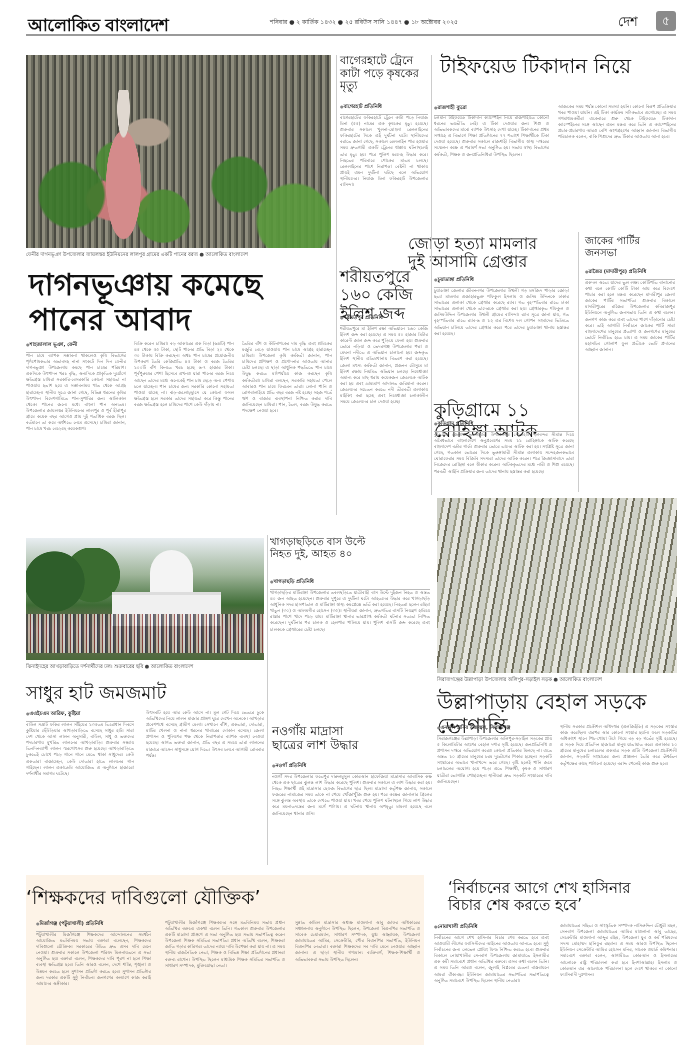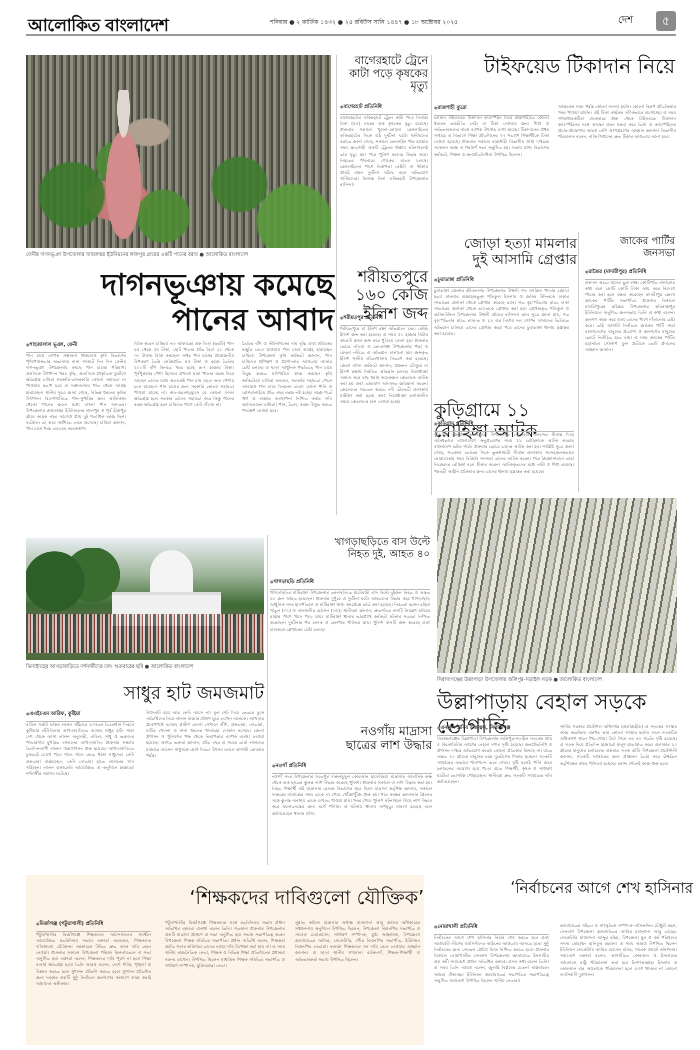--- a/index.html
+++ b/index.html
@@ -1,26 +1,26 @@
 <!DOCTYPE html>
 <html><head>
 <meta charset="utf-8">
 <style>
 *{box-sizing:border-box;margin:0;padding:0}
 html,body{width:700px;height:1050px;background:#fff;overflow:hidden}
 body{position:relative;font-family:"DejaVu Sans",sans-serif;color:#222}
 .abs{position:absolute}
 .masthead-logo{left:28px;top:12px;font-size:17px;font-weight:bold;font-family:"DejaVu Serif",serif;color:#111;letter-spacing:-0.5px}
 .dateline{left:270px;top:17px;font-size:6px;color:#333}
-.section-name{left:618px;top:12px;font-size:10px;color:#111;font-family:"DejaVu Serif",serif}
+.section-name{left:618px;top:12px;font-size:13px;color:#111;font-family:"DejaVu Serif",serif}
 .page-num{left:656px;top:11px;width:20px;height:20px;background:#8a8a8a;color:#fff;border-radius:3px;font-size:12px;text-align:center;line-height:20px}
 .rule{left:26px;top:34px;width:650px;height:2px;background:#9a9a9a}
 .photo{overflow:hidden}
 .caption{font-size:5px;color:#444;white-space:nowrap;overflow:hidden}
-.hl{font-family:"DejaVu Sans",sans-serif;color:#111;text-align:right;line-height:1.15}
+.hl{font-family:"DejaVu Sans",sans-serif;color:#111;text-align:left;line-height:1.15}
 .byline{font-size:5px;color:#222;font-weight:bold;border-bottom:1px solid #bbb;padding-bottom:3px}
 .byline::before{content:"\25CF ";color:#888;font-size:4px}
 .body-text{font-size:4.4px;line-height:6.1px;color:#555;text-align:justify;overflow:hidden}
 .col-rule{width:1px;background:#ccc}
 .cream{background:#fdf3e7}
 
 .ph-betel{background:
  radial-gradient(ellipse at 40% 40%, #b0a090 0 8%, transparent 9%),
  radial-gradient(ellipse at 30% 75%, #c77a7a 0 10%, transparent 11%),
  repeating-linear-gradient(90deg,#4a4a42 0 2px,#8f8d7d 2px 5px,#6b6b5e 5px 7px),
@@ -76,21 +76,21 @@
 <div class="abs byline" style="left:340px;top:314px;width:88px">শরীয়তপুর প্রতিনিধি</div>
 <div class="abs body-text" style="left:340px;top:326px;width:88px;height:190px">শরীয়তপুরে মা ইলিশ রক্ষা অভিযানে ১৬০ কেজি ইলিশ জব্দ করা হয়েছে। এ সময় ৫০ হাজার মিটার কারেন্ট জাল জব্দ করে পুড়িয়ে ফেলা হয়। শুক্রবার ভোরে নড়িয়া ও ভেদরগঞ্জ উপজেলার পদ্মা ও মেঘনা নদীতে এ অভিযান চালানো হয়। জব্দকৃত ইলিশ স্থানীয় এতিমখানায় বিতরণ করা হয়েছে। জেলা মৎস্য কর্মকর্তা জানান, প্রজনন মৌসুমে মা ইলিশ রক্ষায় নিয়মিত অভিযান চলছে। নিষেধাজ্ঞা অমান্য করে মাছ ধরায় কয়েকজন জেলেকে আটক করা হয় এবং ভ্রাম্যমাণ আদালত জরিমানা করেন। জেলেদের সচেতন করতে নদী তীরবর্তী এলাকায় মাইকিং করা হচ্ছে এবং নিষেধাজ্ঞা চলাকালীন সময়ে জেলেদের চাল দেওয়া হচ্ছে।</div>
 
 <div class="abs hl" style="left:440px;top:55px;width:235px;font-size:20px">
   <div>টাইফয়েড টিকাদান নিয়ে</div>
 </div>
 <div class="abs byline" style="left:434px;top:104px;width:115px">রাজশাহী ব্যুরো</div>
 <div class="abs body-text" style="left:434px;top:115px;width:115px;height:110px">চলমান টাইফয়েড টিকাদান ক্যাম্পেইন নিয়ে রাজশাহীতে কোনো ধরনের ভয়ভীতি নেই। এ টিকা দেওয়ার জন্য শিশু ও অভিভাবকদের মাঝে ব্যাপক উৎসাহ দেখা যাচ্ছে। টিকাদানের প্রথম সপ্তাহে এ বিভাগে শিক্ষা প্রতিষ্ঠানের ৭৭ শতাংশ শিক্ষার্থীকে টিকা দেওয়া হয়েছে। শুক্রবার সকালে রাজশাহী বিভাগীয় স্বাস্থ্য দপ্তরের সম্মেলন কক্ষে এ পরামর্শ সভা অনুষ্ঠিত হয়। সভায় স্বাস্থ্য বিভাগের কর্মকর্তা, শিক্ষক ও জনপ্রতিনিধিরা উপস্থিত ছিলেন।</div>
 <div class="abs body-text" style="left:558px;top:104px;width:118px;height:121px">আজকের সময় পর্যন্ত কোনো সমস্যা হয়নি। কোনো বিরূপ প্রতিক্রিয়ার খবর পাওয়া যায়নি। এই টিকা কার্যক্রম সঠিকভাবে এগোচ্ছে। এ সময় গণমাধ্যমকর্মীরা একেবারে শুরু থেকে টাইফয়েড টিকাদান ক্যাম্পেইনের সঙ্গে আছেন এমন মন্তব্য করে তিনি এ ক্যাম্পেইনের প্রচার-প্রচারণায় আরও বেশি অংশগ্রহণের আহ্বান জানান। বিভাগীয় পরিচালক বলেন, বাকি শিশুদের দ্রুত টিকার আওতায় আনা হবে।</div>
 
-<div class="abs hl" style="left:442px;top:235px;width:135px;font-size:14px">
+<div class="abs hl" style="left:408px;top:235px;width:135px;font-size:16px">
   <div>জোড়া হত্যা মামলার</div>
   <div>দুই আসামি গ্রেপ্তার</div>
 </div>
 <div class="abs byline" style="left:434px;top:276px;width:135px">চুয়াডাঙ্গা প্রতিনিধি</div>
 <div class="abs body-text" style="left:434px;top:288px;width:135px;height:105px">চুয়াডাঙ্গা জেলার জীবননগর উপজেলার উথলী গড় মসজিদ পাড়ার জোড়া হত্যা মামলার এজাহারভুক্ত শফিকুল ইসলাম ও জসিম উদ্দিনকে ঢাকার সাভারের এলাকা থেকে গ্রেপ্তার করেছে র‍্যাব। গত বৃহস্পতিবার রাতে ঢাকা সাভারের এলাকা থেকে তাদেরকে গ্রেপ্তার করা হয়। গ্রেপ্তারকৃত শফিকুল ও জসিমউদ্দিন উপজেলার উথলী গ্রামের বাসিন্দা। র‍্যাব সূত্রে জানা যায়, গত বৃহস্পতিবার রাতে র‍্যাব-৬ ও ১২ এর বিশেষ দল গোপন সংবাদের ভিত্তিতে অভিযান চালিয়ে তাদের গ্রেপ্তার করে। পরে তাদের চুয়াডাঙ্গা থানায় হস্তান্তর করা হয়েছে।</div>
 
 <div class="abs hl" style="left:585px;top:235px;width:90px;font-size:10px">জাকের পার্টির জনসভা</div>
 <div class="abs byline" style="left:585px;top:268px;width:90px">রাজৈর (মাদারীপুর) প্রতিনিধি</div>
 <div class="abs body-text" style="left:585px;top:280px;width:90px;height:210px">একদল অত্যে যাদের ভুল লক্ষ্য কোটিপতি বানানোর কথা বলে কোটি কোটি টাকা আয় করে বিদেশে পাচার করা হলে মন্তব্য করেছেন মাদারীপুর জেলা জাকের পার্টির সভাপতি। শুক্রবার বিকালে মাদারীপুরের রাজৈর উপজেলার কবিরাজপুর ইউনিয়নে অনুষ্ঠিত জনসভায় তিনি এ কথা বলেন। জনগণ কাজ করে এবং তাদের পাশে দাঁড়ানোর চেষ্টা করে। তাই আগামী নির্বাচনে জাকের পার্টি সারা বাংলাদেশের মানুষের প্রত্যাশা ও জনগণের মানুষের ভোটে নির্বাচিত হতে চায়। এ সময় জাকের পার্টির মহাসচিব গোলাপ ফুল প্রতীকে ভোট প্রদানের আহ্বান জানান।</div>
 
@@ -134,20 +134,21 @@
 
 <div class="abs cream" style="left:26px;top:875px;width:398px;height:170px"></div>
 <div class="abs hl" style="left:26px;top:887px;width:398px;font-size:19px">‘শিক্ষকদের দাবিগুলো যৌক্তিক’</div>
 <div class="abs byline" style="left:36px;top:920px;width:115px">মির্জাগঞ্জ (পটুয়াখালী) প্রতিনিধি</div>
 <div class="abs body-text" style="left:36px;top:932px;width:115px;height:108px">পটুয়াখালীর মির্জাগঞ্জে শিক্ষকদের আন্দোলনের সমর্থনে আয়োজিত মতবিনিময় সভায় বক্তারা বলেছেন, শিক্ষকদের দাবিগুলো যৌক্তিক। সরকারের উচিত দ্রুত এসব দাবি মেনে নেওয়া। শুক্রবার সকালে উপজেলা পরিষদ মিলনায়তনে এ সভা অনুষ্ঠিত হয়। বক্তারা বলেন, শিক্ষকদের দাবি পূরণ না হলে শিক্ষা ব্যবস্থা ক্ষতিগ্রস্ত হবে। তিনি আরও বলেন, দেশে শান্তি, শৃঙ্খলা ও উন্নয়ন করতে হলে সুশাসন প্রতিষ্ঠা করতে হবে। সুশাসন প্রতিষ্ঠার জন্য দরকার একটি সুষ্ঠু নির্বাচন। জনগণের কল্যাণে কাজ করাই আমাদের অঙ্গীকার।</div>
 <div class="abs body-text" style="left:165px;top:920px;width:120px;height:120px">পটুয়াখালীর মির্জাগঞ্জে শিক্ষকদের সঙ্গে মতবিনিময় সভায় প্রধান অতিথির বক্তব্যে একথা বলেন তিনি। গতকাল শুক্রবার উপজেলার একটি মাদ্রাসা প্রাঙ্গণে এ সভা অনুষ্ঠিত হয়। সভায় সভাপতিত্ব করেন উপজেলা শিক্ষক সমিতির সভাপতি। প্রধান অতিথি বলেন, শিক্ষকরা জাতি গড়ার কারিগর। তাদের ন্যায্য দাবি উপেক্ষা করা যায় না। এ সময় স্থানীয় রাজনৈতিক নেতা, শিক্ষক ও বিভিন্ন শিক্ষা প্রতিষ্ঠানের প্রধানরা বক্তব্য রাখেন। উপস্থিত ছিলেন মাধ্যমিক শিক্ষক সমিতির সভাপতি ও সাধারণ সম্পাদক, মুক্তিযোদ্ধা নেতা।</div>
 <div class="abs body-text" style="left:295px;top:920px;width:125px;height:120px">সুন্নাত কামিল মাদ্রাসার অধ্যক্ষ মাওলানা আবু জাফর অধিকারের সঞ্চালনায় অনুষ্ঠানে উপস্থিত ছিলেন, উপজেলা বিএনপির সভাপতি ও সাবেক চেয়ারম্যান, সাধারণ সম্পাদক, যুগ্ম আহ্বায়ক, উপজেলা জামায়াতের আমির, সেক্রেটারি, পৌর বিএনপির সভাপতি, ইউনিয়ন বিএনপির নেতারা। বক্তারা শিক্ষকদের সব দাবি মেনে নেওয়ার আহ্বান জানান। এ ছাড়া স্থানীয় গণ্যমান্য ব্যক্তিবর্গ, শিক্ষক-শিক্ষার্থী ও অভিভাবকরা সভায় উপস্থিত ছিলেন।</div>
 
 <div class="abs hl" style="left:448px;top:880px;width:245px;font-size:15px">
   <div>‘নির্বাচনের আগে শেখ হাসিনার</div>
+  <div>বিচার শেষ করতে হবে’</div>
 </div>
 <div class="abs byline" style="left:434px;top:923px;width:115px">নোয়াখালী প্রতিনিধি</div>
 <div class="abs body-text" style="left:434px;top:935px;width:115px;height:110px">নির্বাচনের আগে শেখ হাসিনার বিচার শেষ করতে হবে এবং আওয়ামী লীগের ফ্যাসিস্টদের আইনের আওতায় আনতে হবে। সুষ্ঠু নির্বাচনের জন্য লেভেল প্লেয়িং ফিল্ড নিশ্চিত করতে হবে। শুক্রবার বিকালে নোয়াখালীর সেনবাগ উপজেলায় জামায়াতে ইসলামীর এক কর্মী সমাবেশে প্রধান অতিথির বক্তব্যে এসব কথা বলেন তিনি। এ সময় তিনি আরও বলেন, জুলাই বিপ্লবের চেতনা বাস্তবায়নে আমরা ঐক্যবদ্ধ। ইউনিয়ন জামায়াতের সভাপতির সভাপতিত্বে অনুষ্ঠিত সমাবেশে উপস্থিত ছিলেন স্থানীয় নেতারা।</div>
 <div class="abs body-text" style="left:560px;top:923px;width:117px;height:122px">জামায়াতের সহিত্য ও সাংস্কৃতিক সম্পাদক নাসিরুদ্দিন চৌধুরী মহল, সেনবাগ উপজেলা জামায়াতের আমির মাওলানা আবু তাহের, সেক্রেটারি মাওলানা আব্দুর রহিম, উপজেলা যুব ও কর্ম পরিষদের সদস্য মোহাম্মদ হানিফুর রহমান। এ সময় আরও উপস্থিত ছিলেন ইউনিয়ন সেক্রেটারি আমির হোসেন মনির, সাবেক ওয়ার্ড কমিশনার। সমাবেশে বক্তারা বলেন, আগামীতে কোরআন ও ইসলামের আলোকে রাষ্ট্র পরিচালনা করা হবে ইনশাআল্লাহ। ইসলাম ও কোরআন এর আলোকে পরিচালনা হলে দেশে থাকবে না কোনো ফ্যাসিবাদী দুঃশাসন।</div>
 
 <div class="abs col-rule" style="left:336px;top:55px;height:460px"></div>
 <div class="abs col-rule" style="left:431px;top:55px;height:440px"></div>
 <div class="abs col-rule" style="left:578px;top:232px;height:260px"></div>
 <div class="abs col-rule" style="left:267px;top:535px;height:330px"></div>
 <div class="abs col-rule" style="left:434px;top:498px;height:0"></div>

